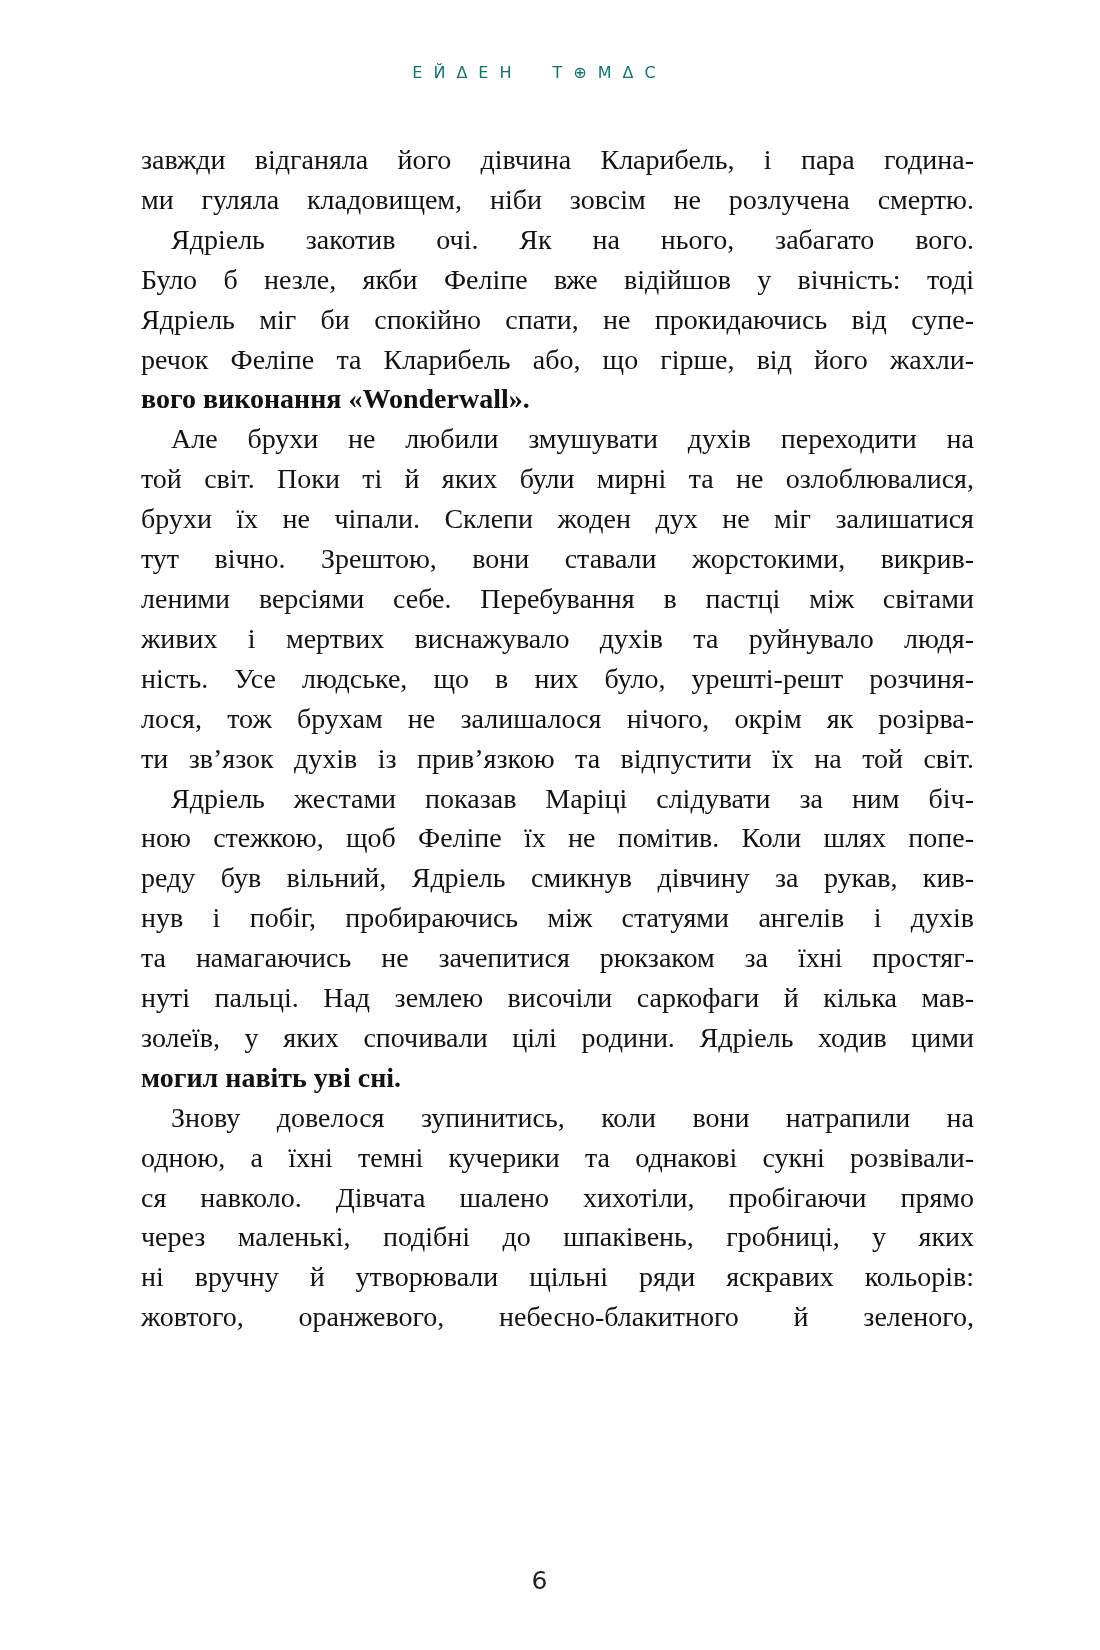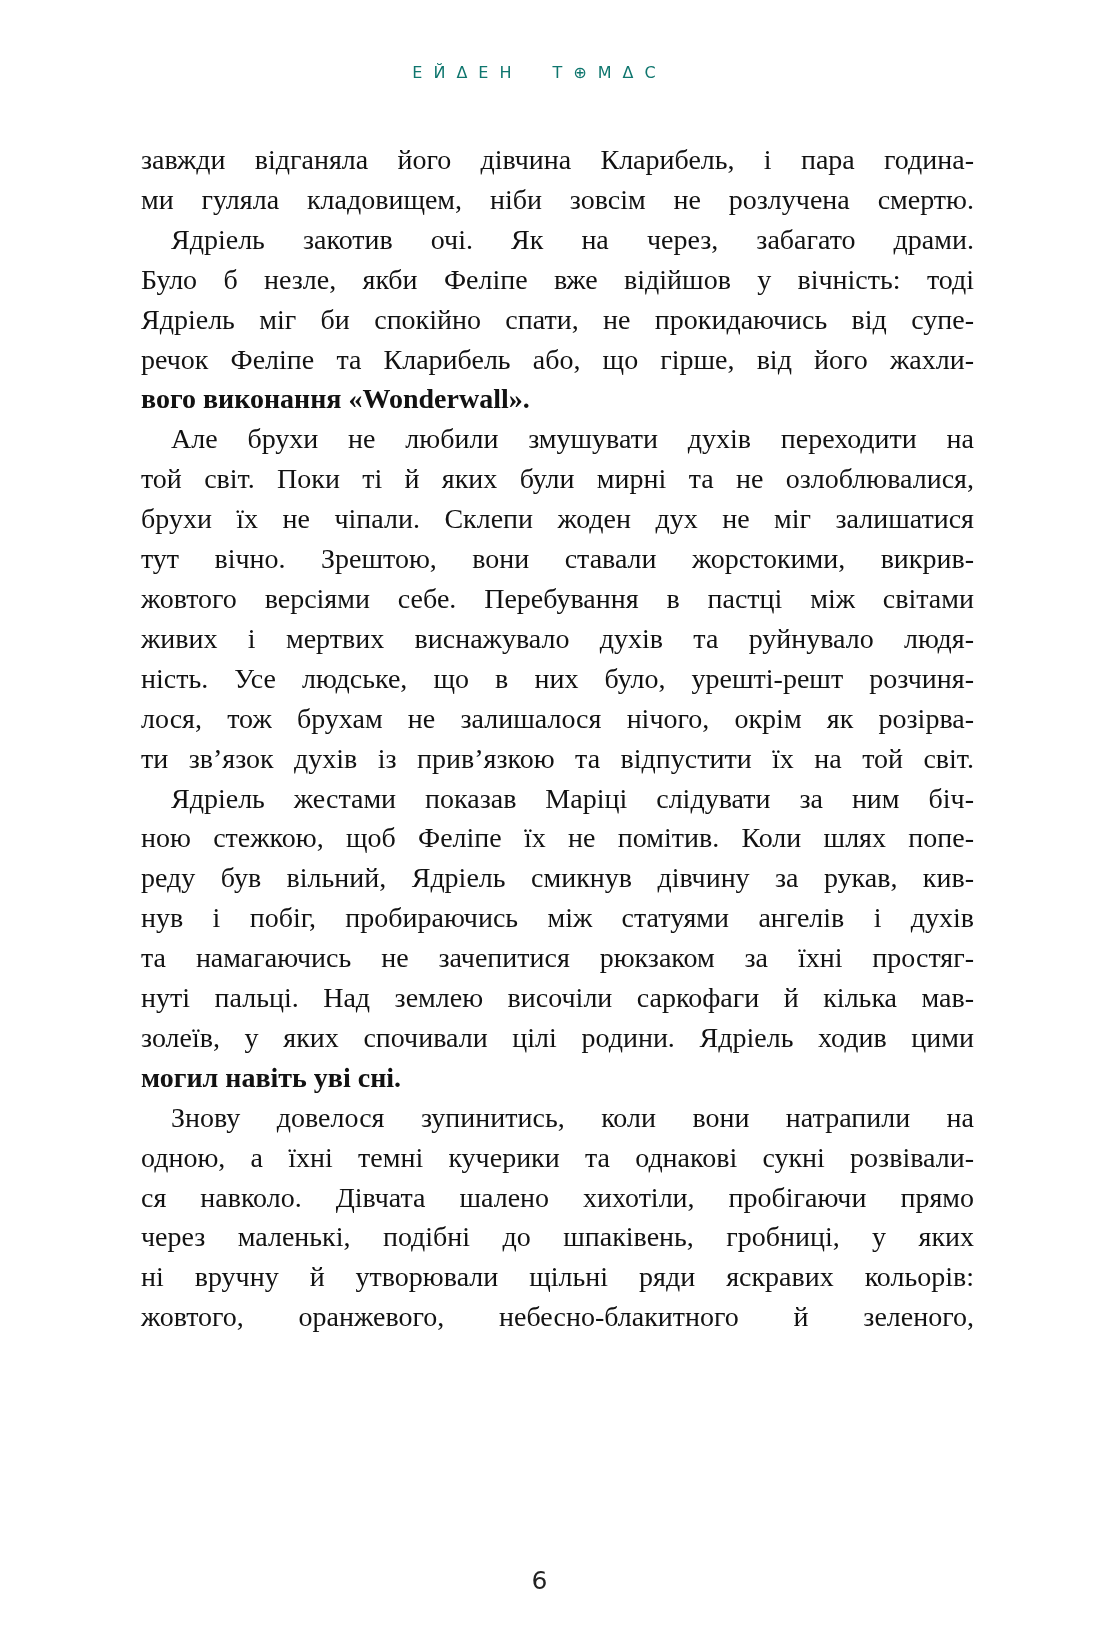--- a/index.html
+++ b/index.html
@@ -53,30 +53,30 @@
 </head>
 <body>
 
 <div class="page">
 
   <div class="running-head">ЕЙΔЕН Т⊕МΔС</div>
 
   <div class="text-block">
     <div class="line">завжди відганяла його дівчина Кларибель, і пара година-</div>
     <div class="line">ми гуляла кладовищем, ніби зовсім не розлучена смертю.</div>
-    <div class="line indent">Ядріель закотив очі. Як на через, забагато драми.</div>
+    <div class="line indent">Ядріель закотив очі. Як на нього, забагато вого.</div>
     <div class="line">Було б незле, якби Феліпе вже відійшов у вічність: тоді</div>
     <div class="line">Ядріель міг би спокійно спати, не прокидаючись від супе-</div>
     <div class="line">речок Феліпе та Кларибель або, що гірше, від його жахли-</div>
     <div class="line end">вого виконання «Wonderwall».</div>
     <div class="line indent">Але брухи не любили змушувати духів переходити на</div>
     <div class="line">той світ. Поки ті й яких були мирні та не озлоблювалися,</div>
     <div class="line">брухи їх не чіпали. Склепи жоден дух не міг залишатися</div>
     <div class="line">тут вічно. Зрештою, вони ставали жорстокими, викрив-</div>
-    <div class="line">жовтого версіями себе. Перебування в пастці між світами</div>
+    <div class="line">леними версіями себе. Перебування в пастці між світами</div>
     <div class="line">живих і мертвих виснажувало духів та руйнувало людя-</div>
     <div class="line">ність. Усе людське, що в них було, урешті-решт розчиня-</div>
     <div class="line">лося, тож брухам не залишалося нічого, окрім як розірва-</div>
     <div class="line">ти зв’язок духів із прив’язкою та відпустити їх на той світ.</div>
     <div class="line indent">Ядріель жестами показав Маріці слідувати за ним біч-</div>
     <div class="line">ною стежкою, щоб Феліпе їх не помітив. Коли шлях попе-</div>
     <div class="line">реду був вільний, Ядріель смикнув дівчину за рукав, кив-</div>
     <div class="line">нув і побіг, пробираючись між статуями ангелів і духів</div>
     <div class="line">та намагаючись не зачепитися рюкзаком за їхні простяг-</div>
     <div class="line">нуті пальці. Над землею височіли саркофаги й кілька мав-</div>

